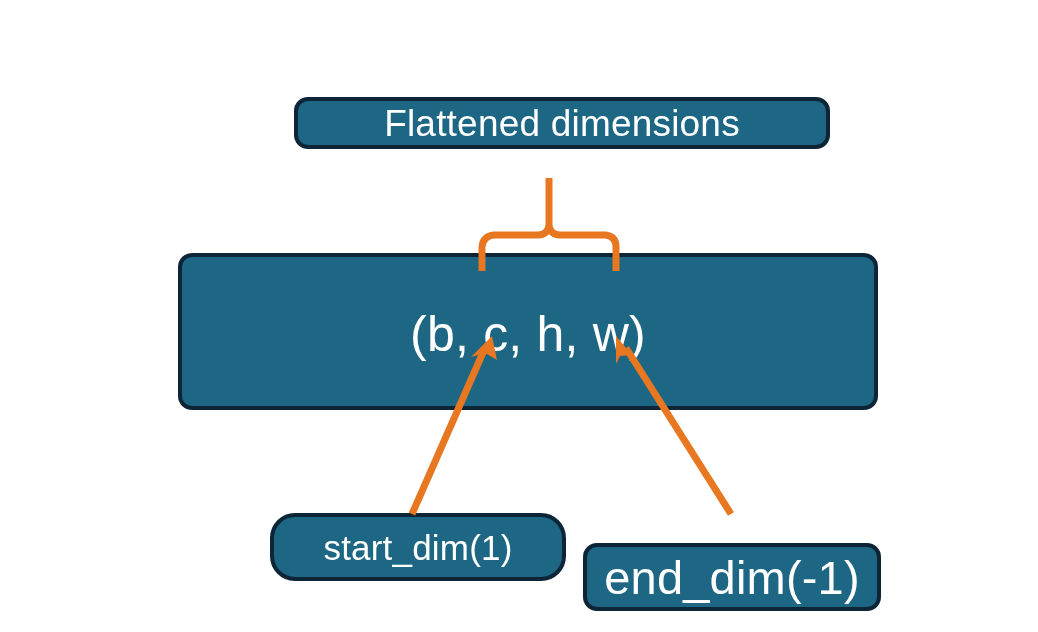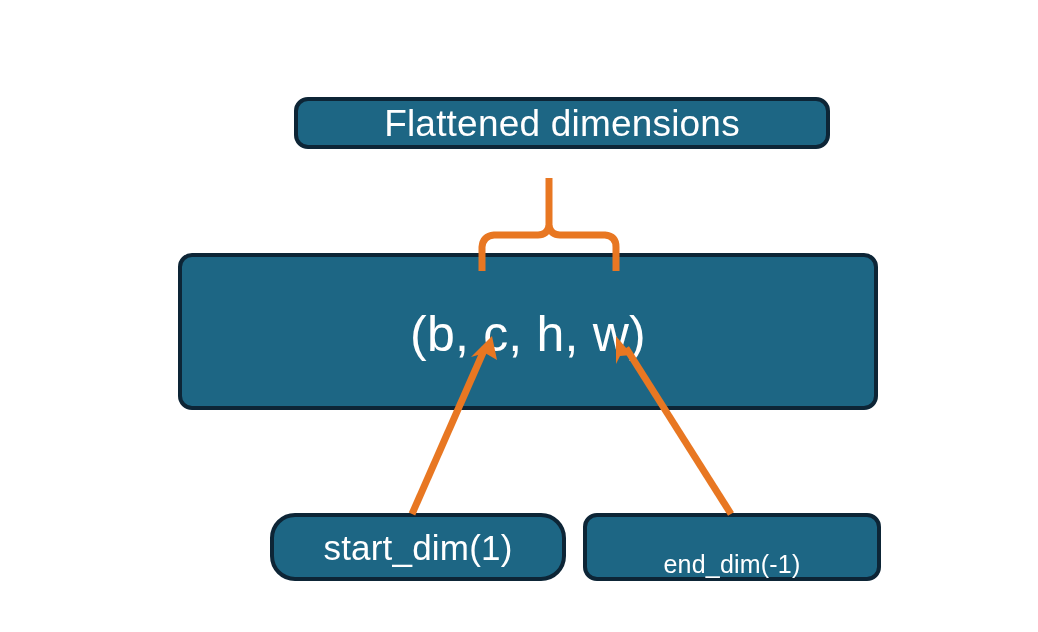--- a/index.html
+++ b/index.html
@@ -52,25 +52,24 @@
   #box-startdim {
     left: 270px;
     top: 513px;
     width: 296px;
     height: 68px;
     font-size: 35px;
     border-radius: 25px;
   }
   #box-enddim {
     left: 583px;
-    top: 513px;
+    top: 543px;
     width: 298px;
     height: 68px;
-    font-size: 25px;
-    align-items: flex-end;
+    font-size: 47px;
   }
   .shape-label {
     display: block;
     transform: translateY(2px);
   }
   #annotation-layer {
     position: absolute;
     left: 0;
     top: 0;
     width: 1038px;

